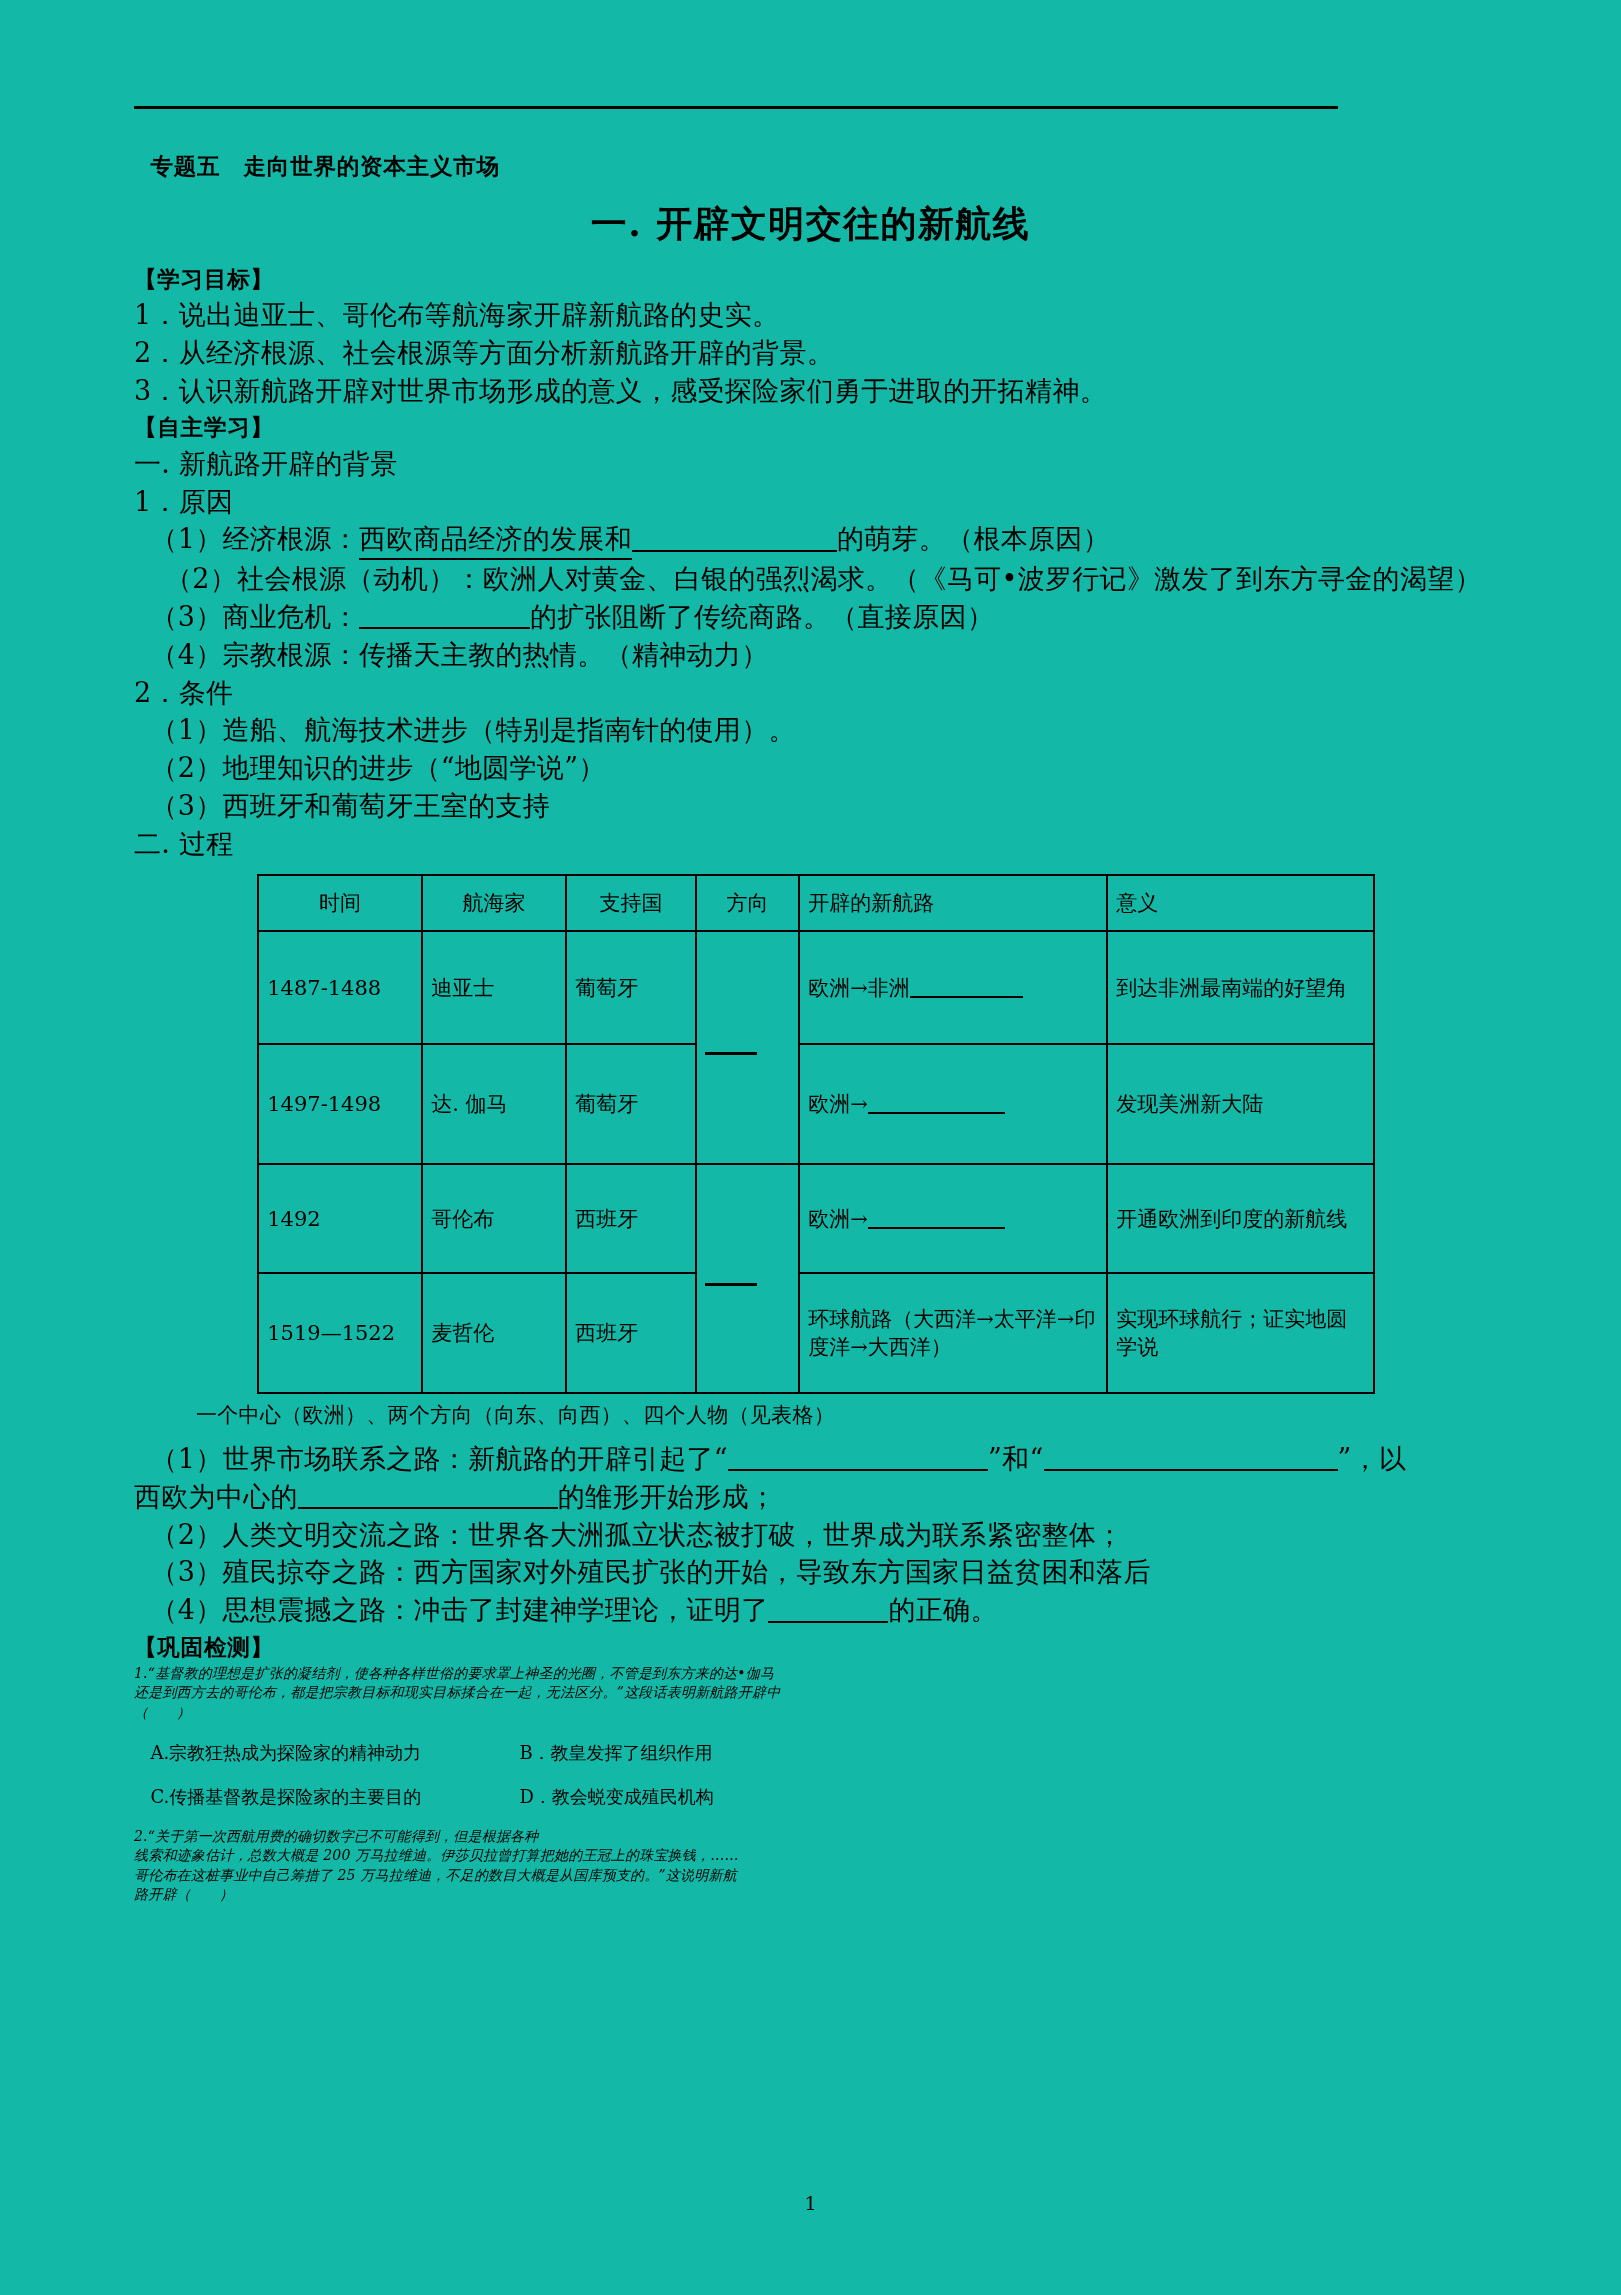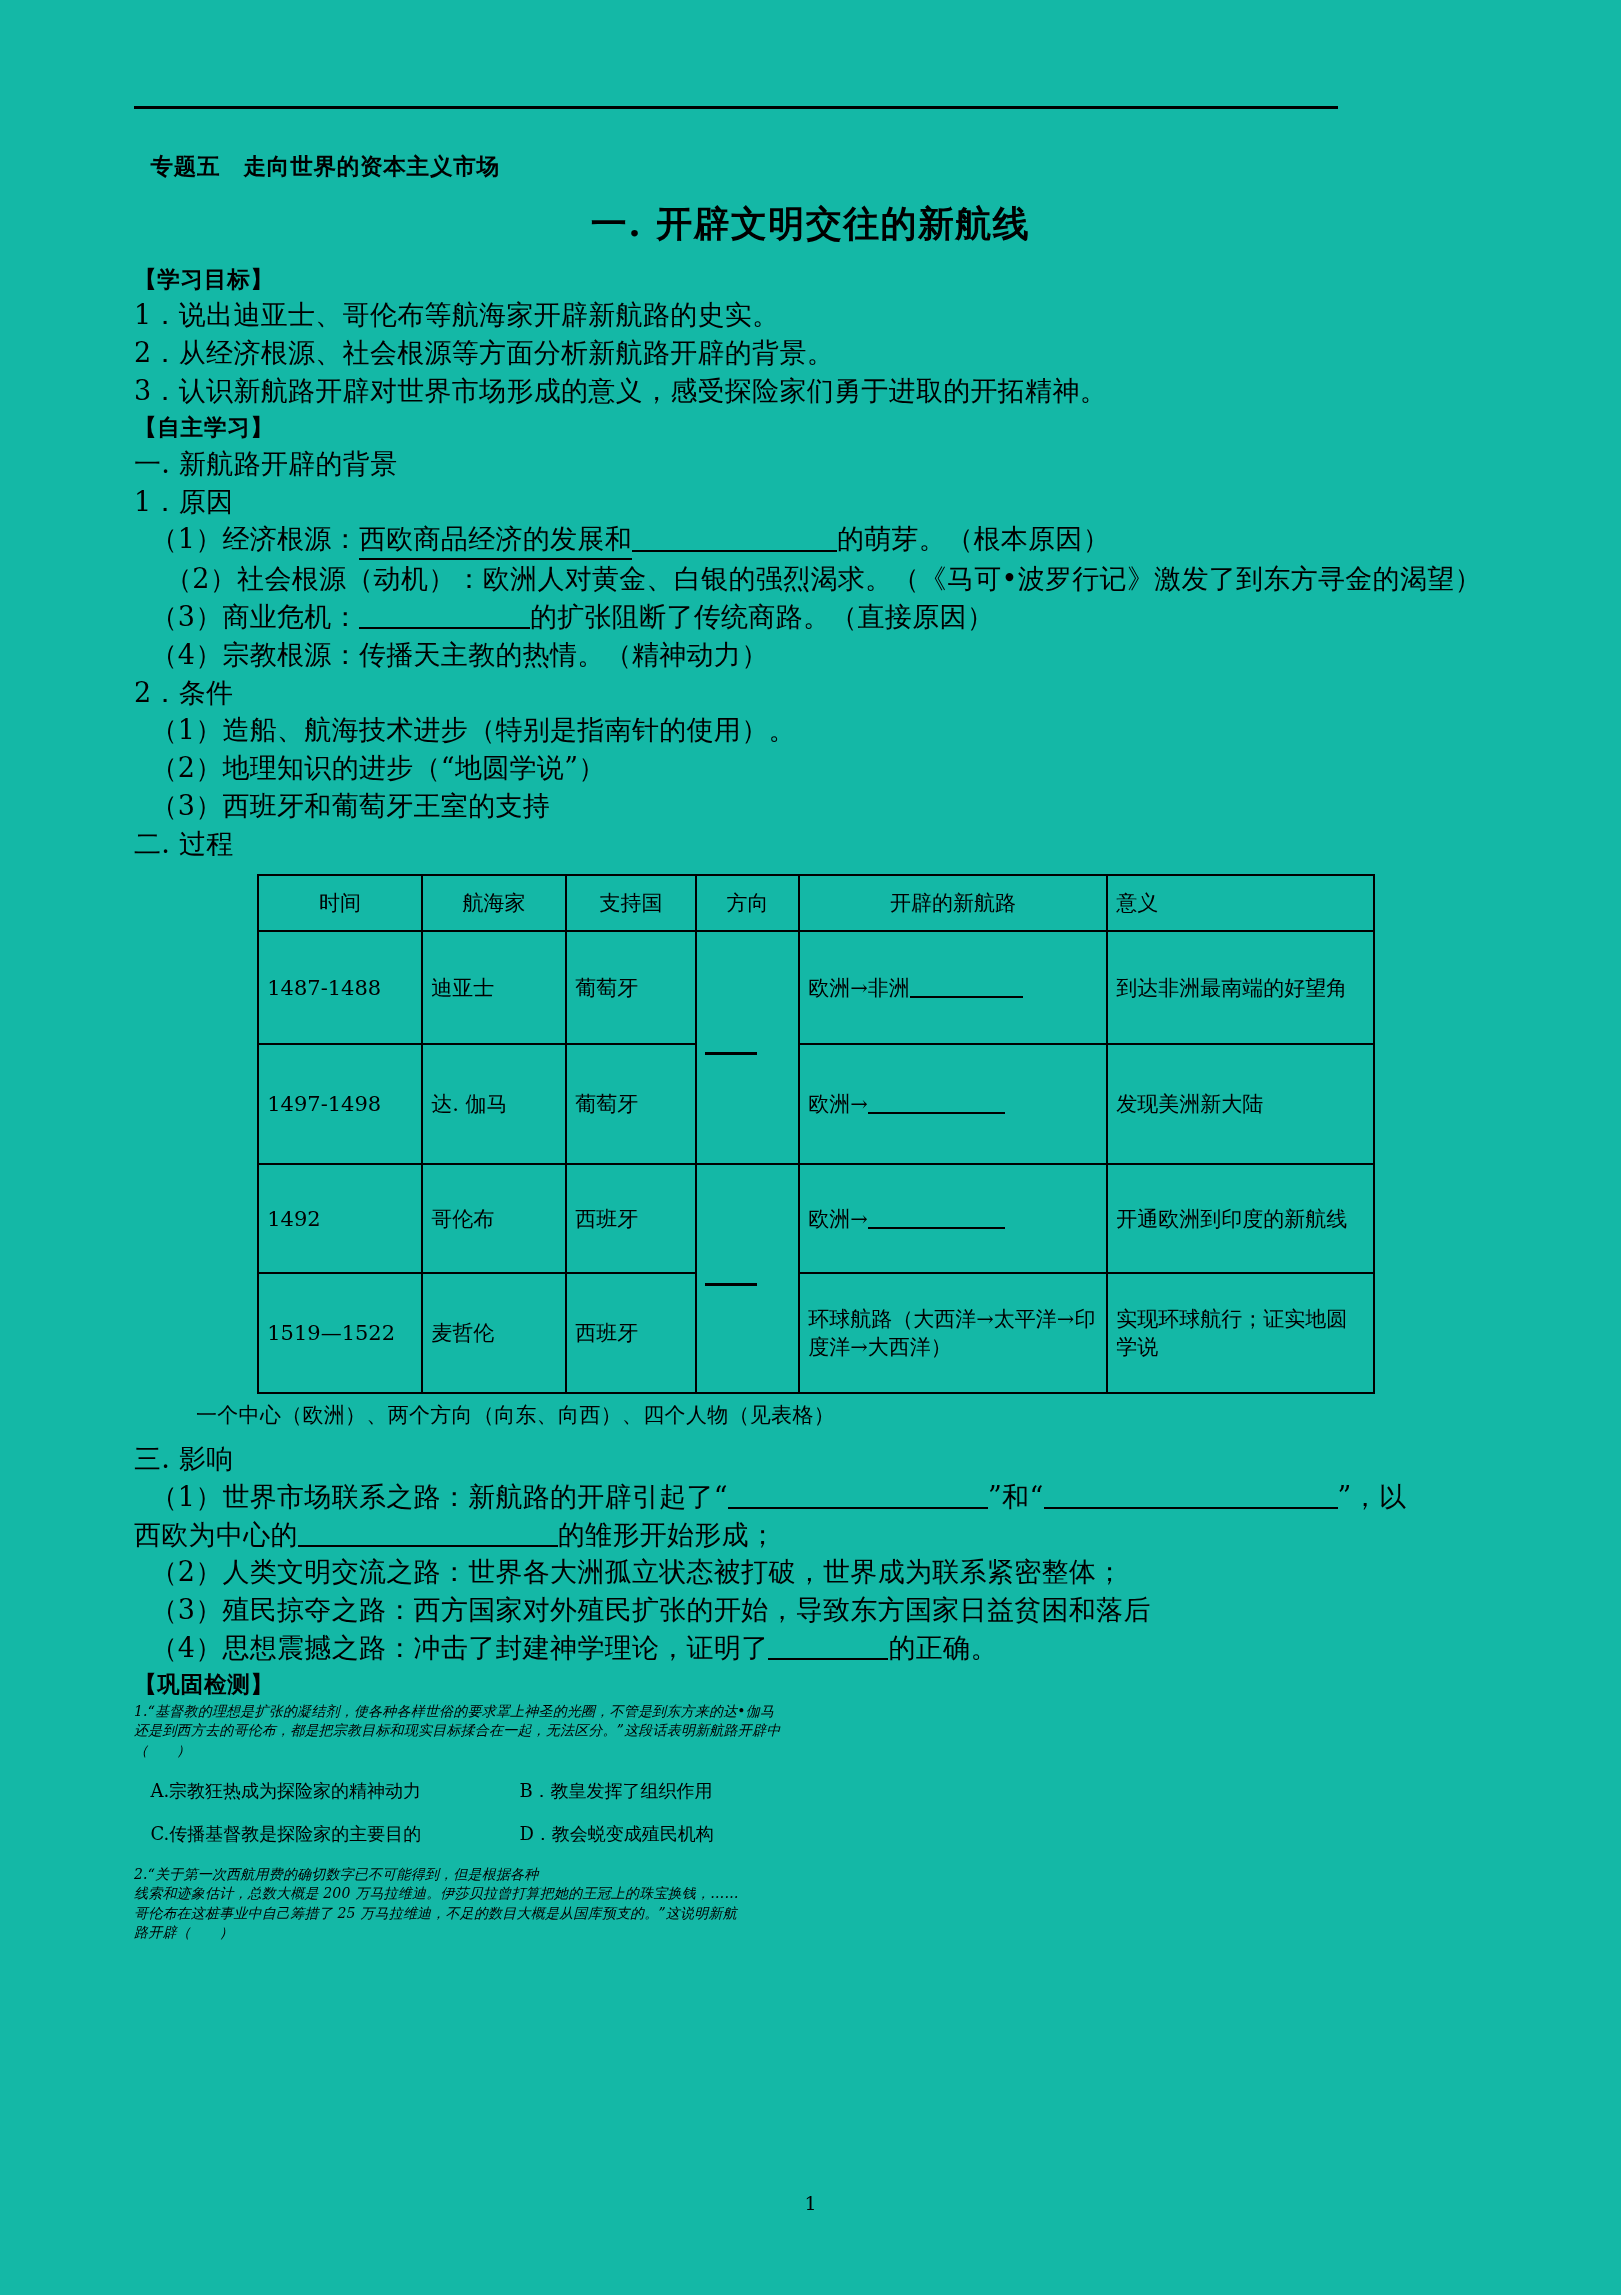--- a/index.html
+++ b/index.html
@@ -197,21 +197,21 @@
           <col class="col-dir">
             <col class="col-route">
             <col class="col-mean">
         </colgroup>
         <thead>
           <tr>
             <th>时间</th>
             <th>航海家</th>
             <th>支持国</th>
             <th>方向</th>
-            <th style="text-align:center">开辟的新航路</th>
+            <th style="text-align:left">开辟的新航路</th>
             <th style="text-align:left">意义</th>
           </tr>
         </thead>
         <tbody>
           <tr style="height:113px">
             <td>1487-1488</td>
             <td>迪亚士</td>
             <td>葡萄牙</td>
             <td class="dircell" rowspan="2"><span class="dirline"></span></td>
             <td><span>欧洲→非洲</span><span class="blank b-cell"></span></td>
@@ -238,21 +238,20 @@
             <td>西班牙</td>
             <td>环球航路（大西洋→太平洋→印度洋→大西洋）</td>
             <td>实现环球航行；证实地圆学说</td>
           </tr>
         </tbody>
       </table>
     </div>
 
     <div class="summary-line">一个中心（欧洲）、两个方向（向东、向西）、四个人物（见表格）</div>
 
-    <p class="line">三. 影响</p>
 
     <p class="line indent1"><span>（1）世界市场联系之路：</span><span>新航路的开辟引起了“</span><span class="blank b-xl"></span><span>”和“</span><span class="blank b-xxl"></span><span>”，以</span></p>
     <p class="line"><span>西欧为中心的</span><span class="blank b-xl"></span><span>的雏形开始形成；</span></p>
 
     <p class="line indent1"><span>（2）人类文明交流之路：</span><span>世界各大洲孤立状态被打破，世界成为联系紧密整体；</span></p>
     <p class="line indent1"><span>（3）殖民掠夺之路：</span><span>西方国家对外殖民扩张的开始，导致东方国家日益贫困和落后</span></p>
     <p class="line indent1"><span>（4）思想震撼之路：</span><span>冲击了封建神学理论，证明了</span><span class="blank b-sm"></span><span>的正确。</span></p>
 
     <div class="sec-head">【巩固检测】</div>
 

